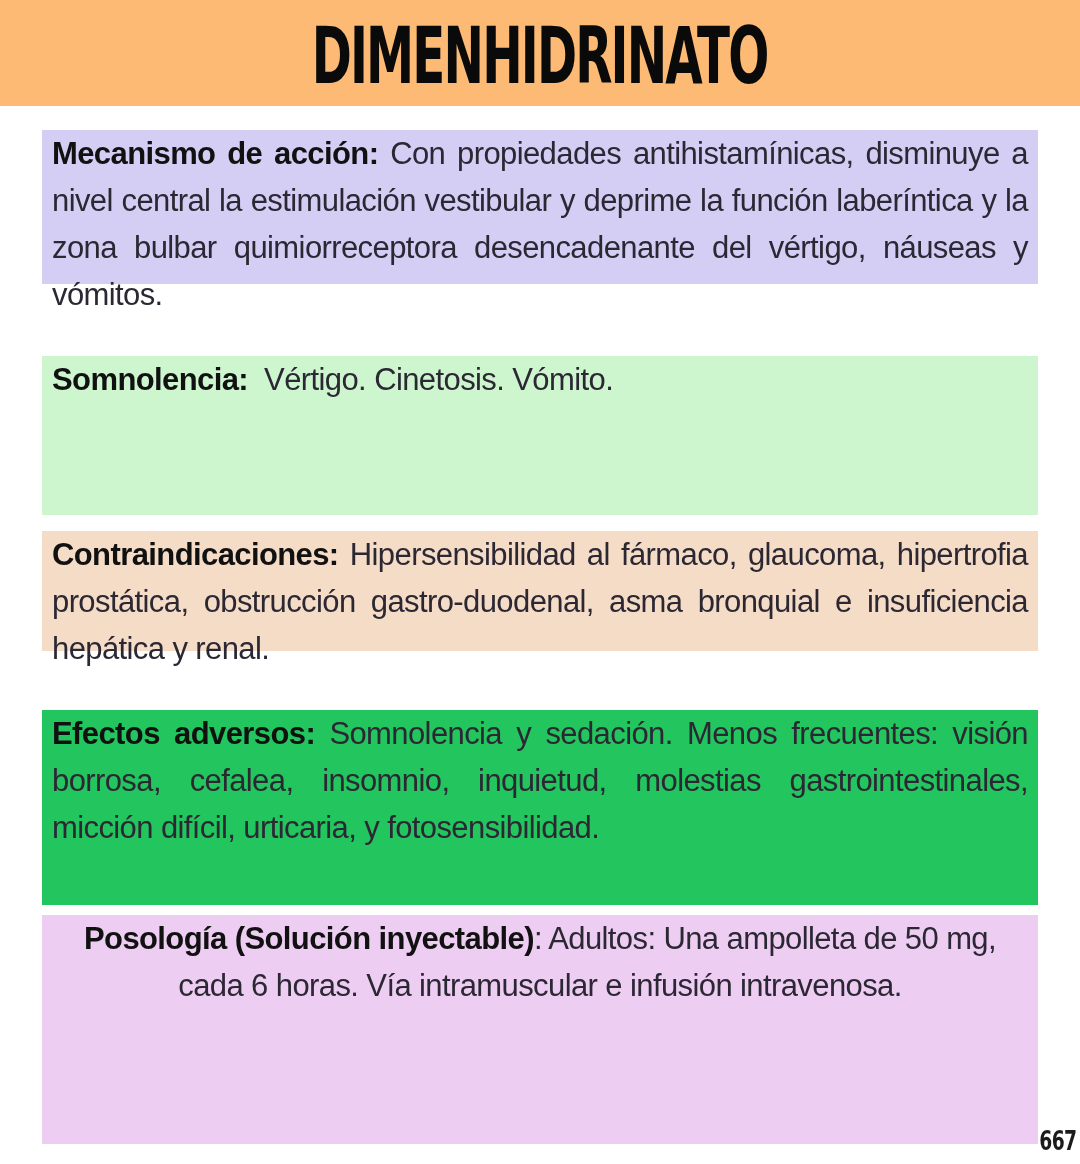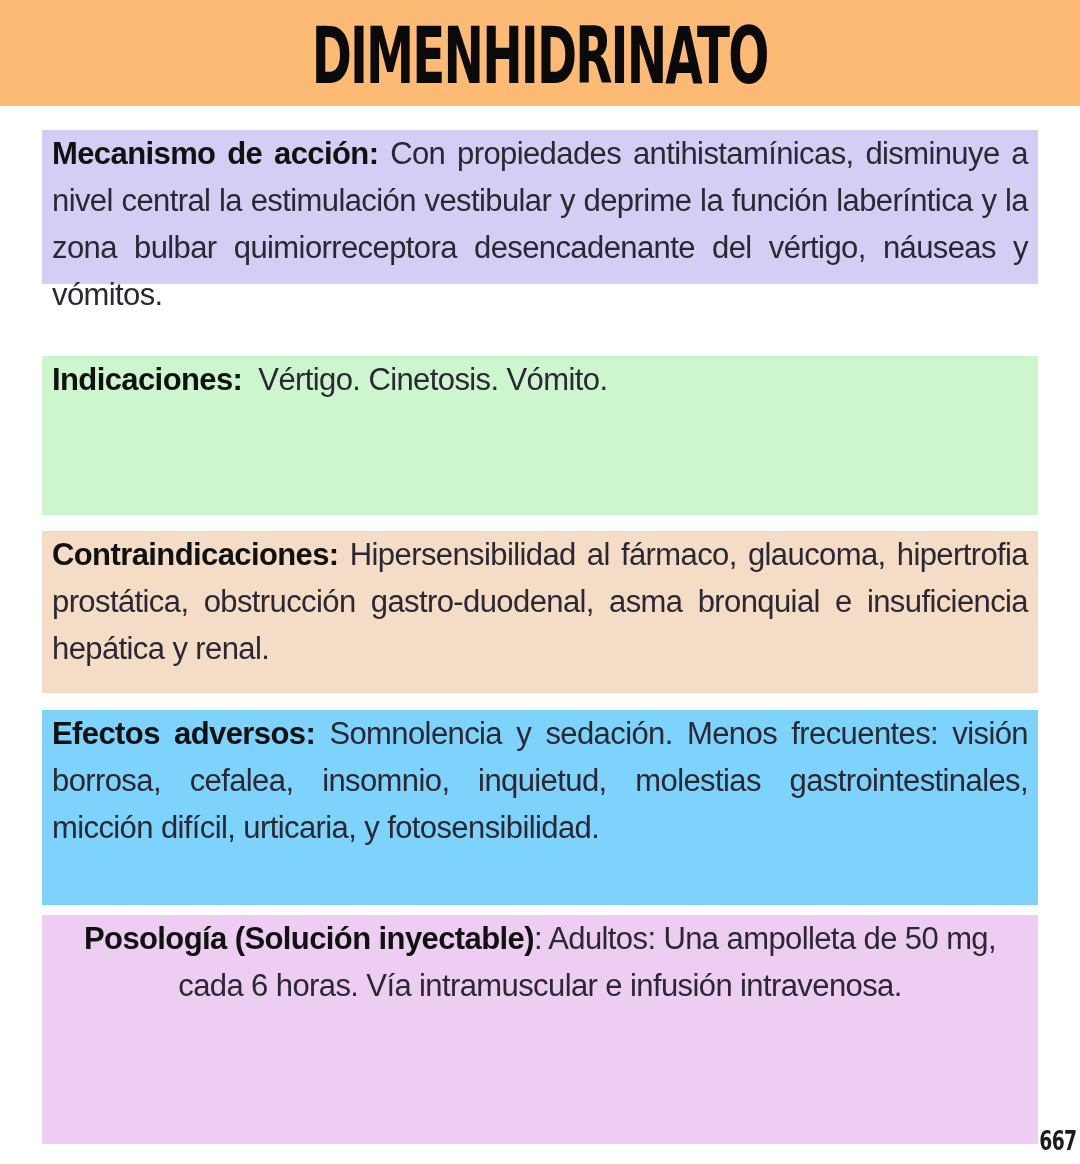--- a/index.html
+++ b/index.html
@@ -52,22 +52,22 @@
       text-align: justify;
       letter-spacing: -0.6px;
       color: #2b2733;
     }
     .box .label {
       font-weight: bold;
       color: #111111;
     }
     .box-mecanismo { top: 130px; height: 154px; background: #D4CEF4; }
     .box-indicaciones { top: 356px; height: 159px; background: #CDF6CF; }
-    .box-contra { top: 531px; height: 162px; background: #F5DCC6; }
-    .box-efectos { top: 710px; height: 195px; background: #7dd3fc; }
+    .box-contra { top: 531px; height: 120px; background: #F5DCC6; }
+    .box-efectos { top: 710px; height: 195px; background: #22c55e; }
     .box-posologia { top: 915px; height: 229px; background: #EECDF3; }
     .box-indicaciones p { text-align: left; }
     .box-posologia p { text-align: center; }
     .page-number {
       position: absolute;
       right: 4px;
       top: 1126px;
       font-family: "DejaVu Sans", "Liberation Sans", sans-serif;
       font-weight: bold;
       font-size: 26px;
@@ -82,21 +82,21 @@
 
 <div class="header">
   <div class="title">DIMENHIDRINATO</div>
 </div>
 
 <div class="box box-mecanismo">
   <p><span class="label">Mecanismo de acción:</span> <span>Con propiedades antihistamínicas, disminuye a nivel central la estimulación vestibular y deprime la función laberíntica y la zona bulbar quimiorreceptora desencadenante del vértigo, náuseas y vómitos.</span></p>
 </div>
 
 <div class="box box-indicaciones">
-  <p><span class="label">Indicaciones:</span>&nbsp; <span>Vértigo. Cinetosis. Vómito.</span></p>
+  <p><span class="label">Somnolencia:</span>&nbsp; <span>Vértigo. Cinetosis. Vómito.</span></p>
 </div>
 
 <div class="box box-contra">
   <p><span class="label">Contraindicaciones:</span> <span>Hipersensibilidad al fármaco, glaucoma, hipertrofia prostática, obstrucción gastro-duodenal, asma bronquial e insuficiencia hepática y renal.</span></p>
 </div>
 
 <div class="box box-efectos">
   <p><span class="label">Efectos adversos:</span> <span>Somnolencia y sedación. Menos frecuentes: visión borrosa, cefalea, insomnio, inquietud, molestias gastrointestinales, micción difícil, urticaria, y fotosensibilidad.</span></p>
 </div>
 

